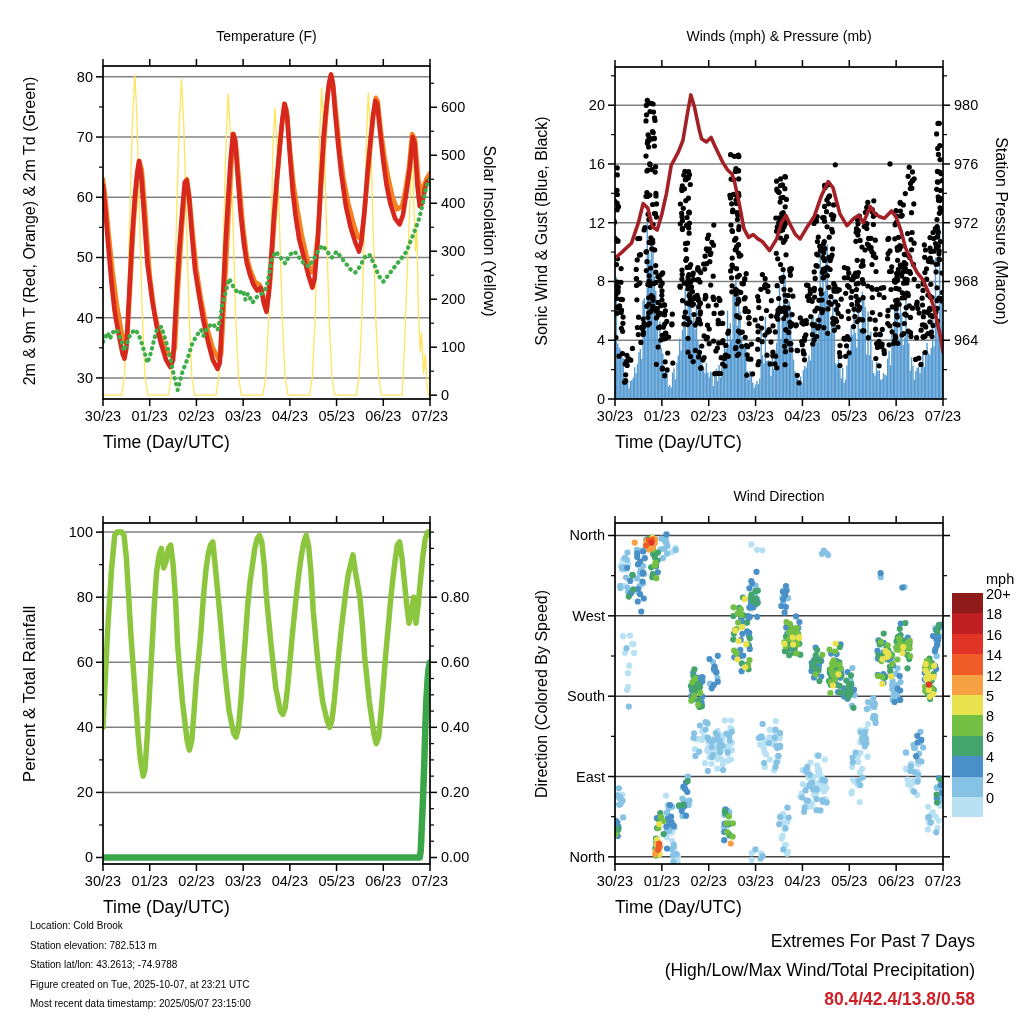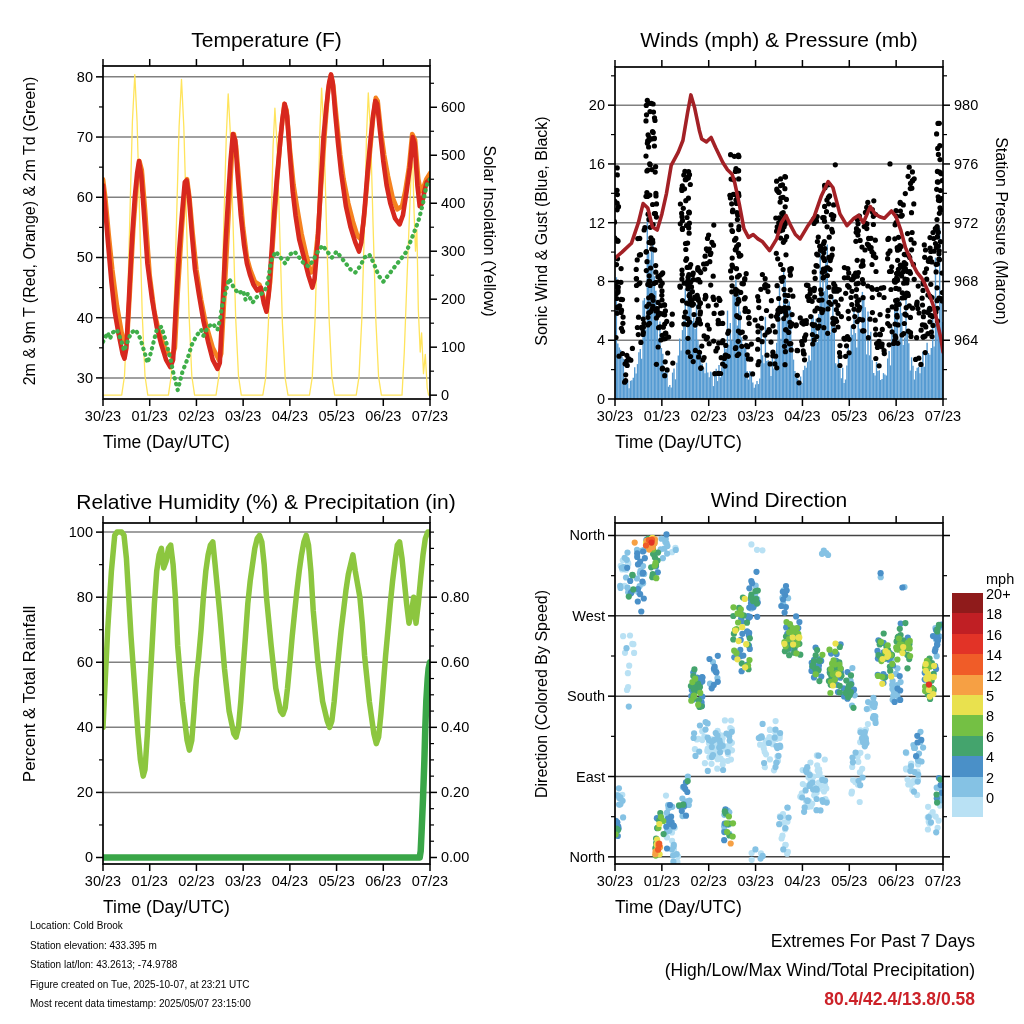--- a/index.html
+++ b/index.html
@@ -1,19 +1,19 @@
 <!DOCTYPE html>
 <html><head>
 <meta charset="utf-8">
 <style>
   html,body{margin:0;padding:0;background:#ffffff;}
   #page{position:relative;width:1024px;height:1024px;background:#ffffff;overflow:hidden;
         font-family:"Liberation Sans",sans-serif;color:#000;}
   .abs{position:absolute;white-space:nowrap;}
-  .ctitle{font-size:21px;text-align:center;}
+  .ctitle{font-size:14px;text-align:center;}
   .xlab{font-size:17.5px;text-align:left;}
   .ylab{font-size:16px;}
   .rot-l{transform:translate(-50%,-50%) rotate(-90deg);}
   .rot-r{transform:translate(-50%,-50%) rotate(90deg);}
   .foot{font-size:10px;}
   .extreme{font-size:17.5px;text-align:right;width:415px;}
   #colorbar{position:absolute;left:952px;top:593px;width:31px;}
   #colorbar .cell{width:31px;height:20.4px;}
   .cbar-lab{position:absolute;left:986px;width:34px;text-align:left;font-size:14.5px;}
   svg text{font-family:"Liberation Sans",sans-serif;}
@@ -2779,21 +2779,20 @@
           <line x1="943" x2="950" y1="776.5183246073299" y2="776.5183246073299" stroke="#000" stroke-width="1.5"></line>
           <line x1="943" x2="950" y1="696.1780104712042" y2="696.1780104712042" stroke="#000" stroke-width="1.5"></line>
           <line x1="943" x2="950" y1="615.8376963350785" y2="615.8376963350785" stroke="#000" stroke-width="1.5"></line>
           <line x1="943" x2="950" y1="535.4973821989529" y2="535.4973821989529" stroke="#000" stroke-width="1.5"></line>
         </g>
       </g>
     </svg>
 
   <div class="abs ctitle" style="left:103px;top:28px;width:327px;">Temperature (F)</div>
   <div class="abs ctitle" style="left:615px;top:28px;width:328px;">Winds (mph) &amp; Pressure (mb)</div>
-  <div class="abs ctitle" style="left:36px;top:490px;width:460px;">Relative Humidity (%) &amp; Precipitation (in)</div>
   <div class="abs ctitle" style="left:615px;top:488px;width:328px;">Wind Direction</div>
 
   <div class="abs xlab" style="left:103px;top:432px;width:327px;">Time (Day/UTC)</div>
   <div class="abs xlab" style="left:615px;top:432px;width:328px;">Time (Day/UTC)</div>
   <div class="abs xlab" style="left:103px;top:897px;width:327px;">Time (Day/UTC)</div>
   <div class="abs xlab" style="left:615px;top:897px;width:328px;">Time (Day/UTC)</div>
 
   <div class="abs ylab rot-l" style="left:30px;top:231px;">2m &amp; 9m T (Red, Orange) &amp; 2m Td (Green)</div>
   <div class="abs ylab rot-r" style="left:489px;top:231px;">Solar Insolation (Yellow)</div>
   <div class="abs ylab rot-l" style="left:542px;top:231px;">Sonic Wind &amp; Gust (Blue, Black)</div>
@@ -2823,21 +2822,21 @@
       <div class="cbar-lab" style="top: 667.6px;">12</div>
       <div class="cbar-lab" style="top: 688px;">5</div>
       <div class="cbar-lab" style="top: 708.4px;">8</div>
       <div class="cbar-lab" style="top: 728.8px;">6</div>
       <div class="cbar-lab" style="top: 749.2px;">4</div>
       <div class="cbar-lab" style="top: 769.6px;">2</div>
       <div class="cbar-lab" style="top: 790px;">0</div>
     </div>
 
   <div class="abs foot" style="left:30px;top:920px;">Location: Cold Brook</div>
-  <div class="abs foot" style="left:30px;top:940px;">Station elevation: 433.395 m</div>
+  <div class="abs foot" style="left:30px;top:940px;">Station elevation: 782.513 m</div>
   <div class="abs foot" style="left:30px;top:959px;">Station lat/lon: 43.2613; -74.9788</div>
   <div class="abs foot" style="left:30px;top:979px;">Figure created on Tue, 2025-10-07, at 23:21 UTC</div>
   <div class="abs foot" style="left:30px;top:998px;">Most recent data timestamp: 2025/05/07 23:15:00</div>
 
   <div class="abs extreme" style="left:560px;top:931px;">Extremes For Past 7 Days</div>
   <div class="abs extreme" style="left:560px;top:960px;">(High/Low/Max Wind/Total Precipitation)</div>
   <div class="abs extreme" id="extremes-values" style="left: 560px; top: 989px; font-weight: bold; color: rgb(204, 33, 40);">80.4/42.4/13.8/0.58</div>
 
 </div>
 

